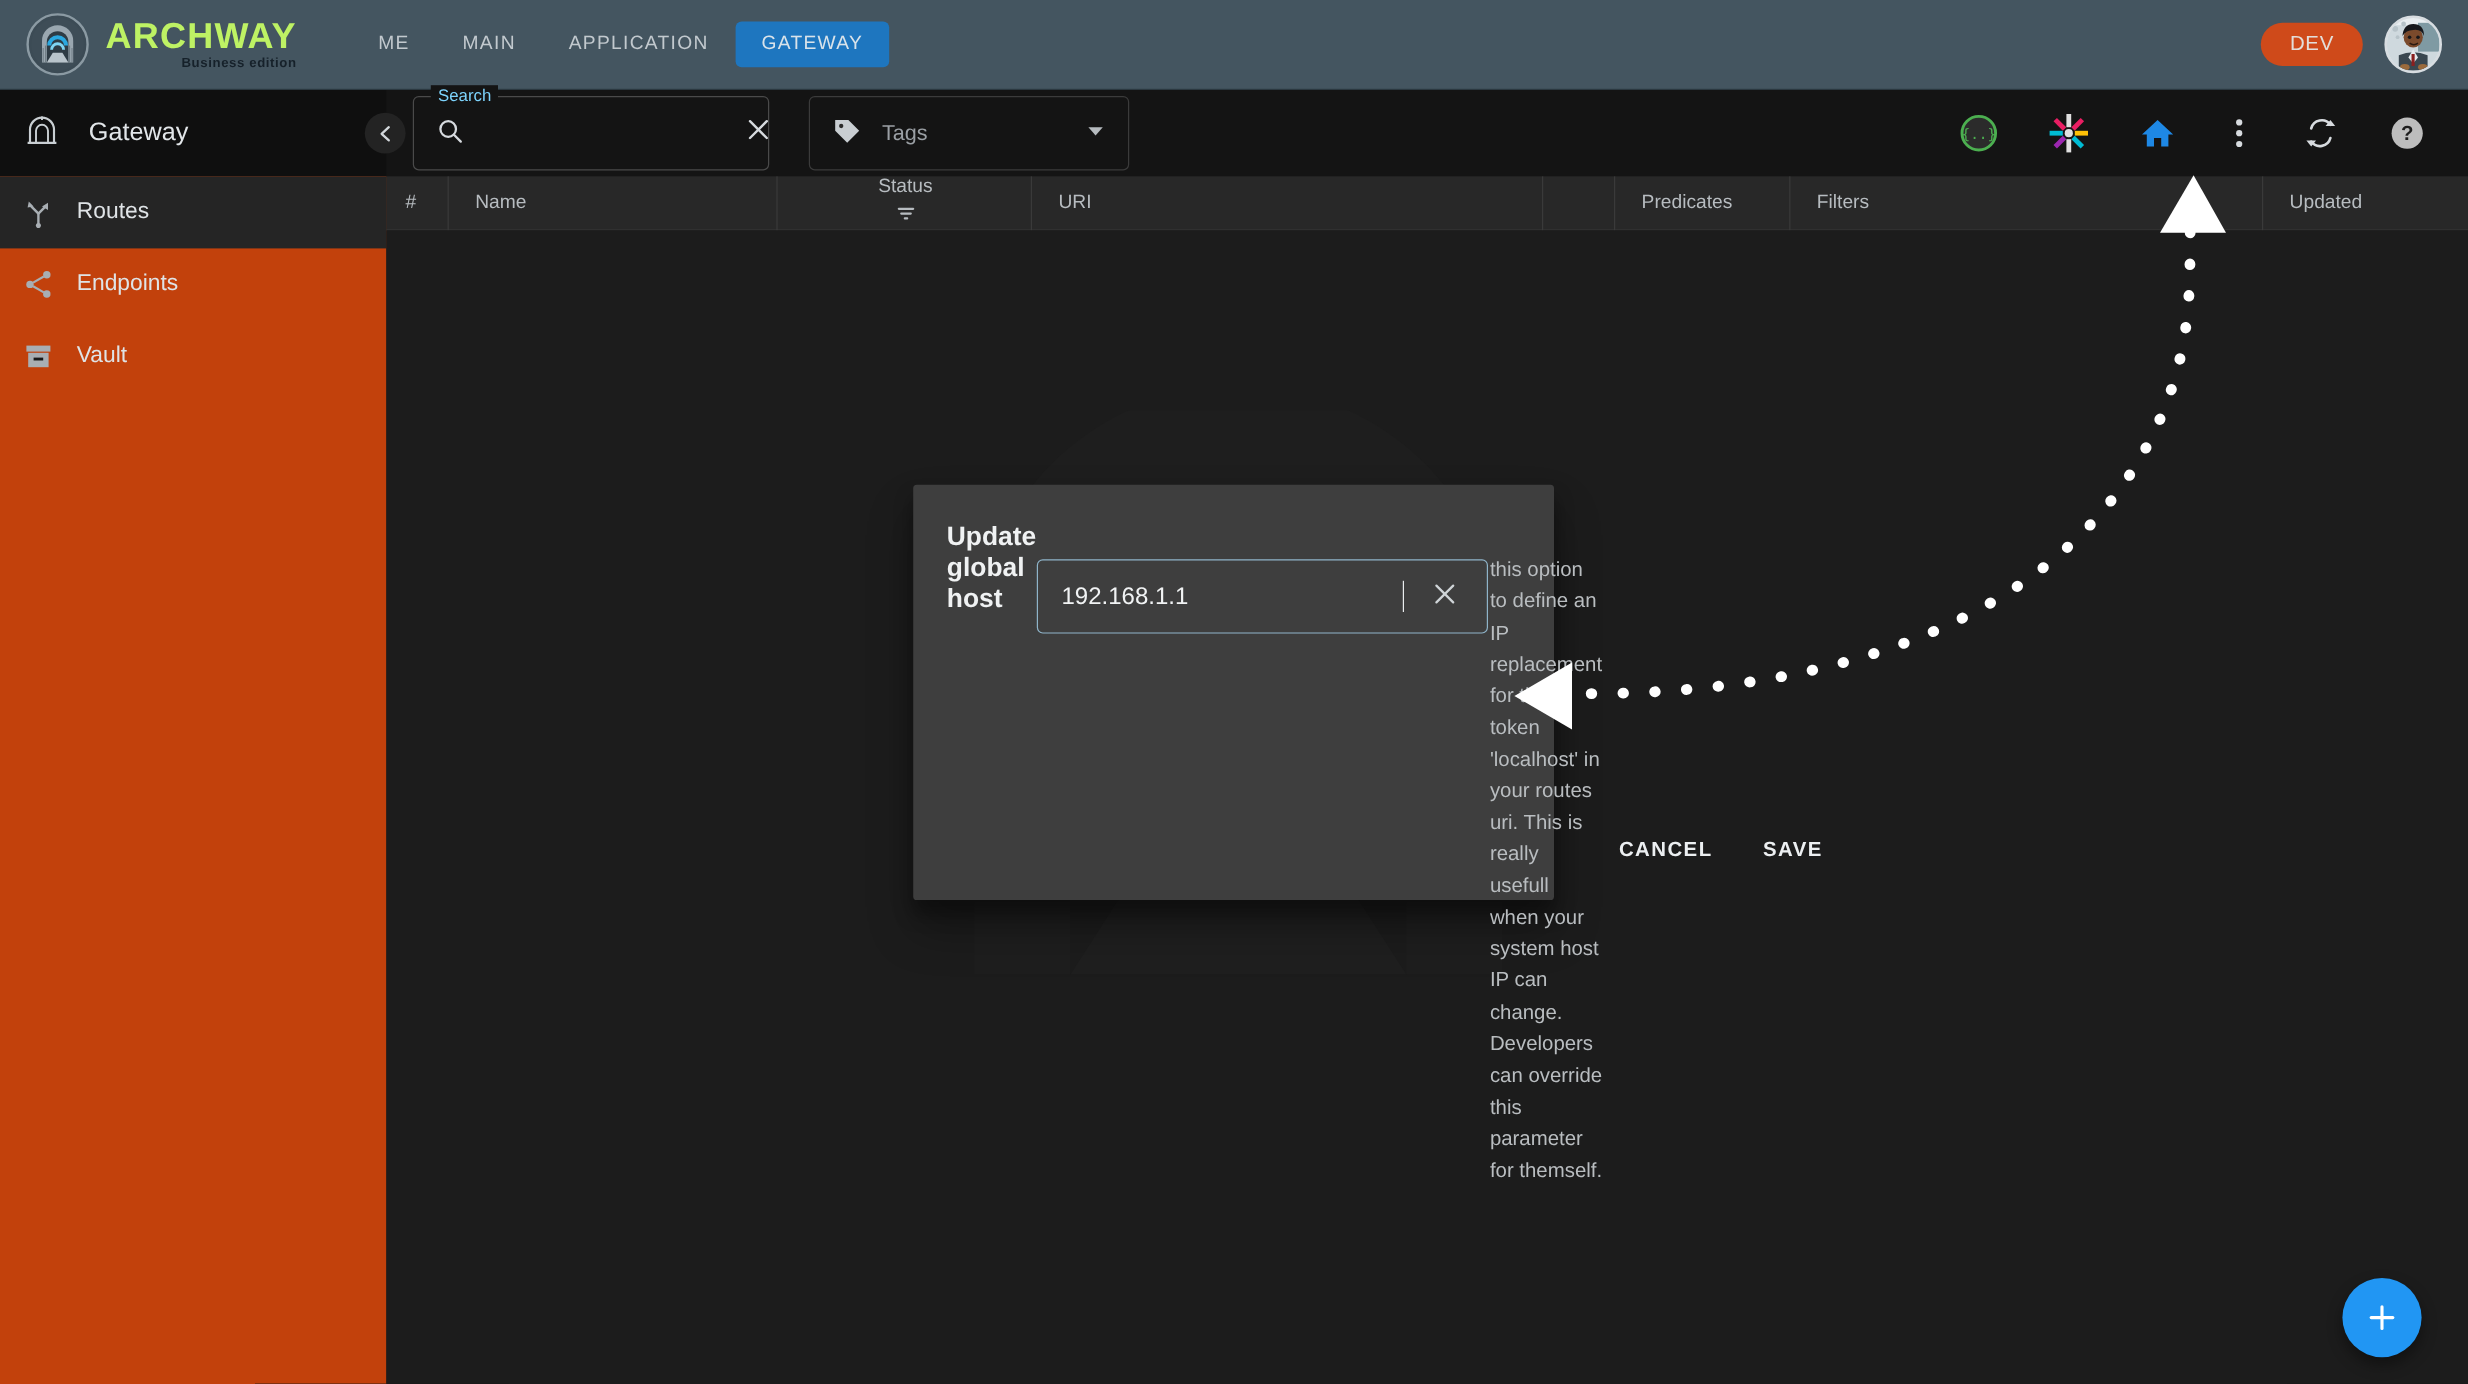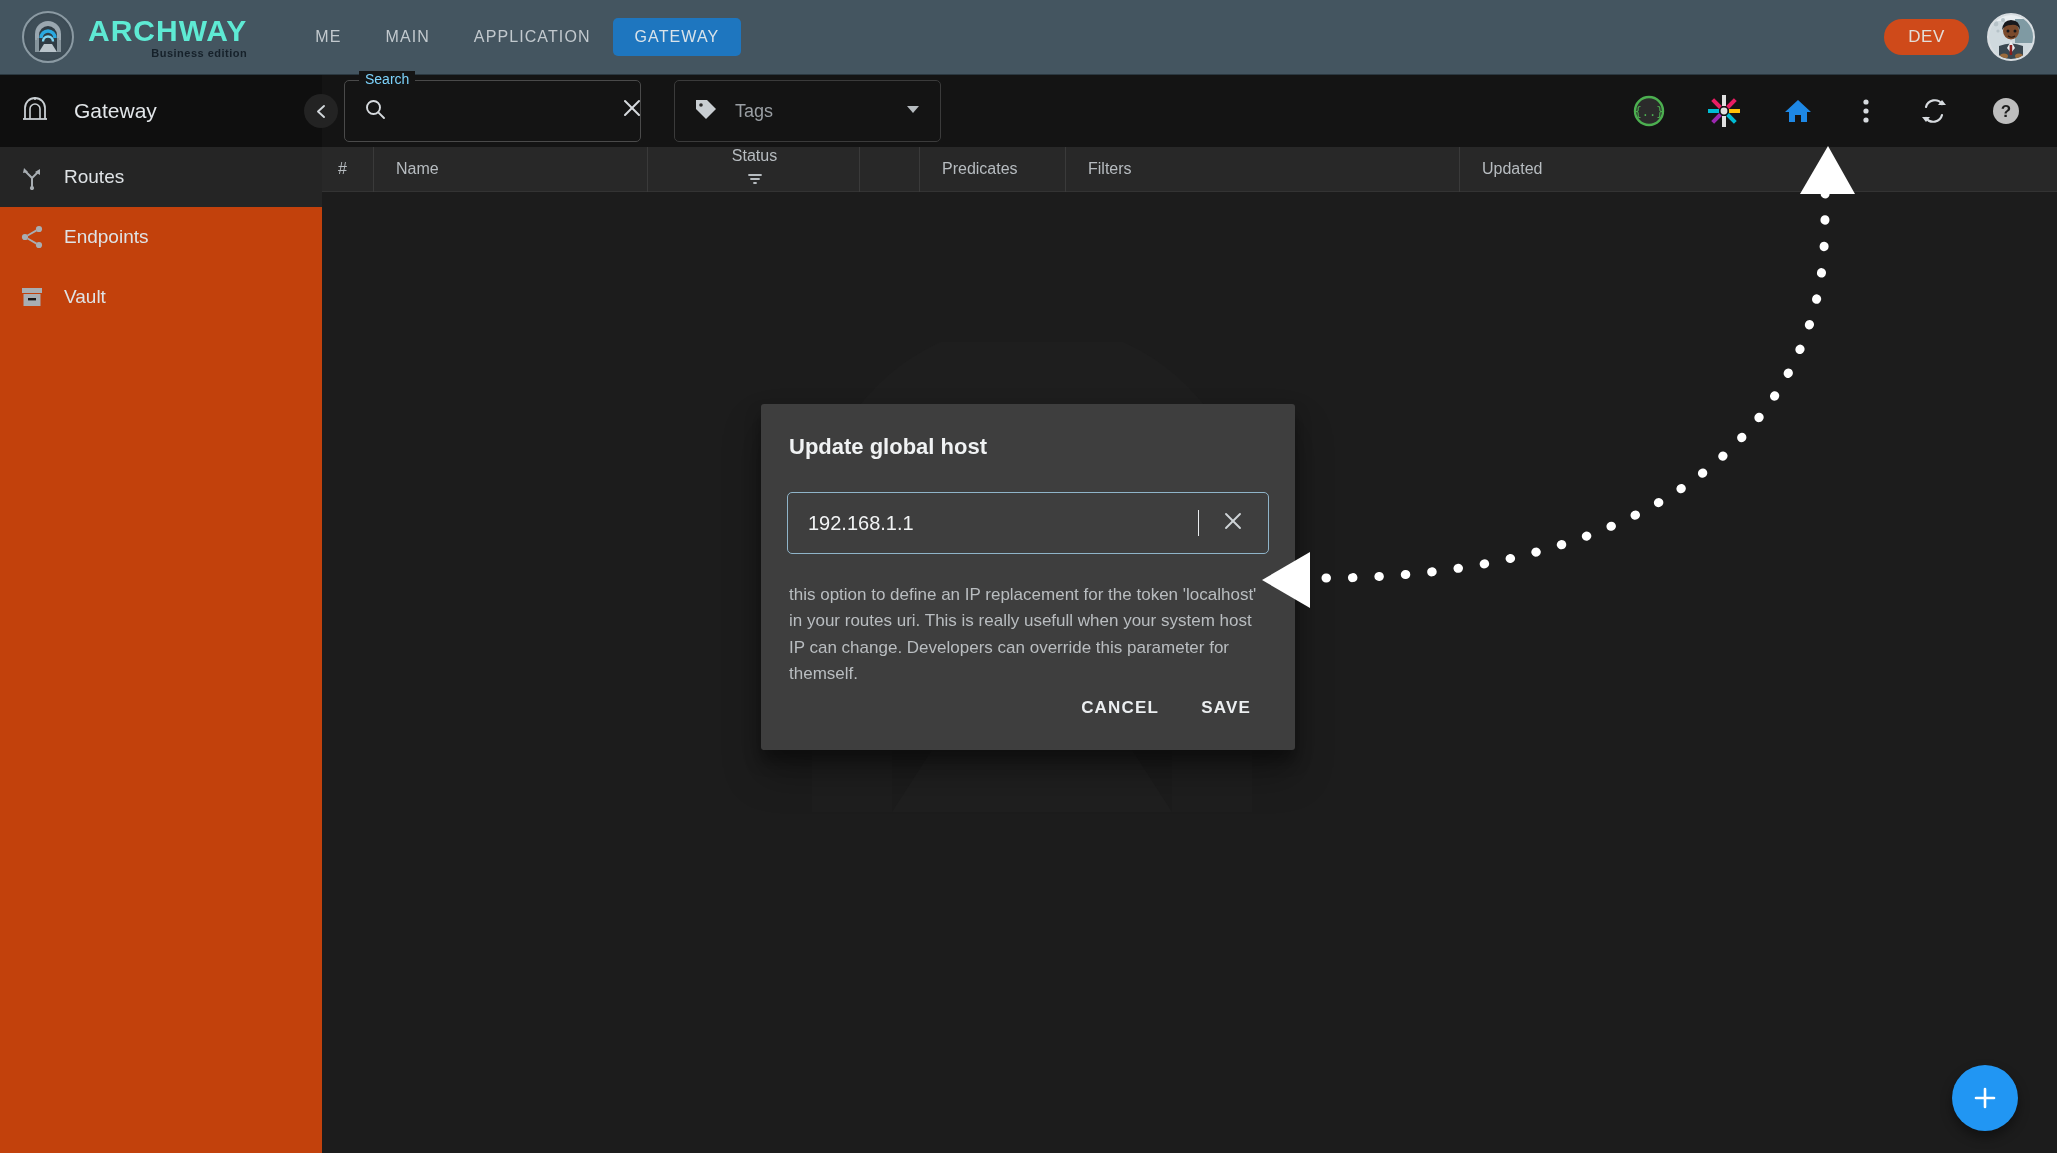--- a/index.html
+++ b/index.html
@@ -21,21 +21,21 @@
   .logo-wrap { display: flex; align-items: center; margin-left: 22px; }
   .logo-mark {
     width: 52px; height: 52px; border-radius: 50%;
     background: #3c4b55;
     border: 2px solid #8b9aa3;
     display: flex; align-items: center; justify-content: center;
     overflow: hidden;
   }
   .brand { margin-left: 14px; line-height: 1; }
   .brand-title {
-    font-size: 30px; font-weight: bold; color: #5eead4;
+    font-size: 30px; font-weight: bold; color: #bef264;
     letter-spacing: 1px;
   }
   .brand-sub {
     font-size: 11px; font-weight: bold; color: #16212a;
     letter-spacing: .5px; text-align: right; margin-top: 2px;
   }
   .nav { display: flex; align-items: center; margin-left: 46px; gap: 0; }
   .nav-item {
     padding: 10px 22px;
     font-size: 16px; color: #c2c9ce;
@@ -171,21 +171,21 @@
 
   
   .scrim { position: absolute; inset: 0; }
   .dialog {
     position: absolute; left: 761px; top: 404px;
     width: 534px; height: 346px;
     background: #3e3e3e;
     box-shadow: 0 11px 15px rgba(0,0,0,.35), 0 24px 38px rgba(0,0,0,.28);
     border-radius: 3px;
     padding: 30px 26px 22px 26px;
-    display: flex; flex-direction: column;
+    display: flex; flex-direction: row;
   }
   .dlg-title {
     font-size: 22px; font-weight: bold; color: #f0f2f3;
     margin-left: 2px;
   }
   .dlg-input-wrap {
     margin-top: 32px;
     height: 62px;
     border: 1px solid #8fb4c9; border-radius: 5px;
     display: flex; align-items: center; gap: 21px;
@@ -440,20 +440,21 @@
   <div class="th c-status">
     <span>Status</span>
     <span class="filter-ico">
       <svg width="18" height="18" viewBox="0 0 18 18" aria-hidden="true">
         <line x1="3" y1="5" x2="15" y2="5" stroke="#b7bcc0" stroke-width="1.8" stroke-linecap="round"></line>
         <line x1="5" y1="9" x2="13" y2="9" stroke="#b7bcc0" stroke-width="1.8" stroke-linecap="round"></line>
         <line x1="8" y1="13" x2="10" y2="13" stroke="#b7bcc0" stroke-width="1.8" stroke-linecap="round"></line>
       </svg>
     </span>
   </div>
+  <div class="th c-uri">URI</div>
   <div class="th c-blank"></div>
   <div class="th c-pred">Predicates</div>
   <div class="th c-filt">Filters</div>
   <div class="th c-upd">Updated</div>
 </div>
 
 <div class="content">
   <svg class="watermark" viewBox="0 0 560 470" aria-hidden="true">
     <path d="M60 470 L60 200 A220 220 0 0 1 500 200 L500 470 Z" fill="#202020"></path>
     <path d="M140 470 L140 215 A140 140 0 0 1 420 215 L420 470 Z" fill="#1c1c1c"></path>

